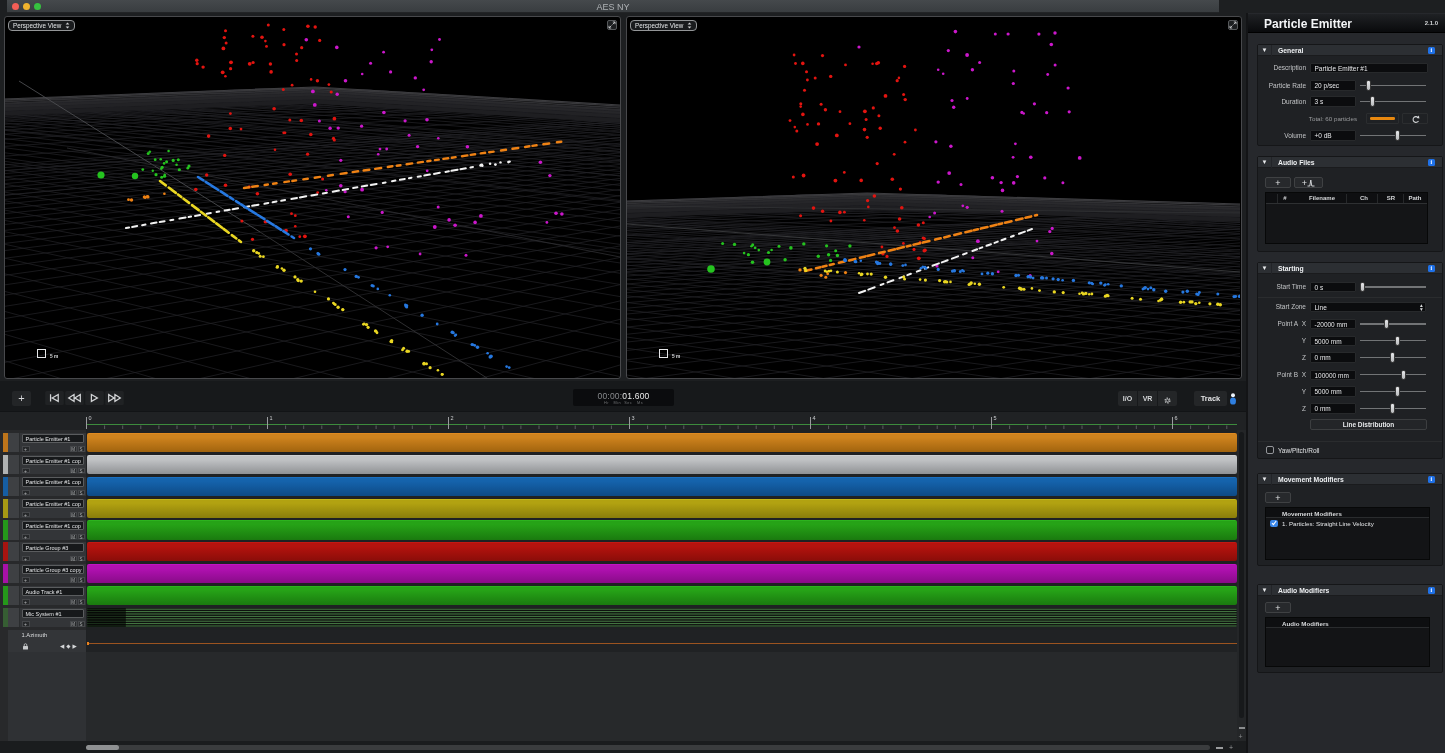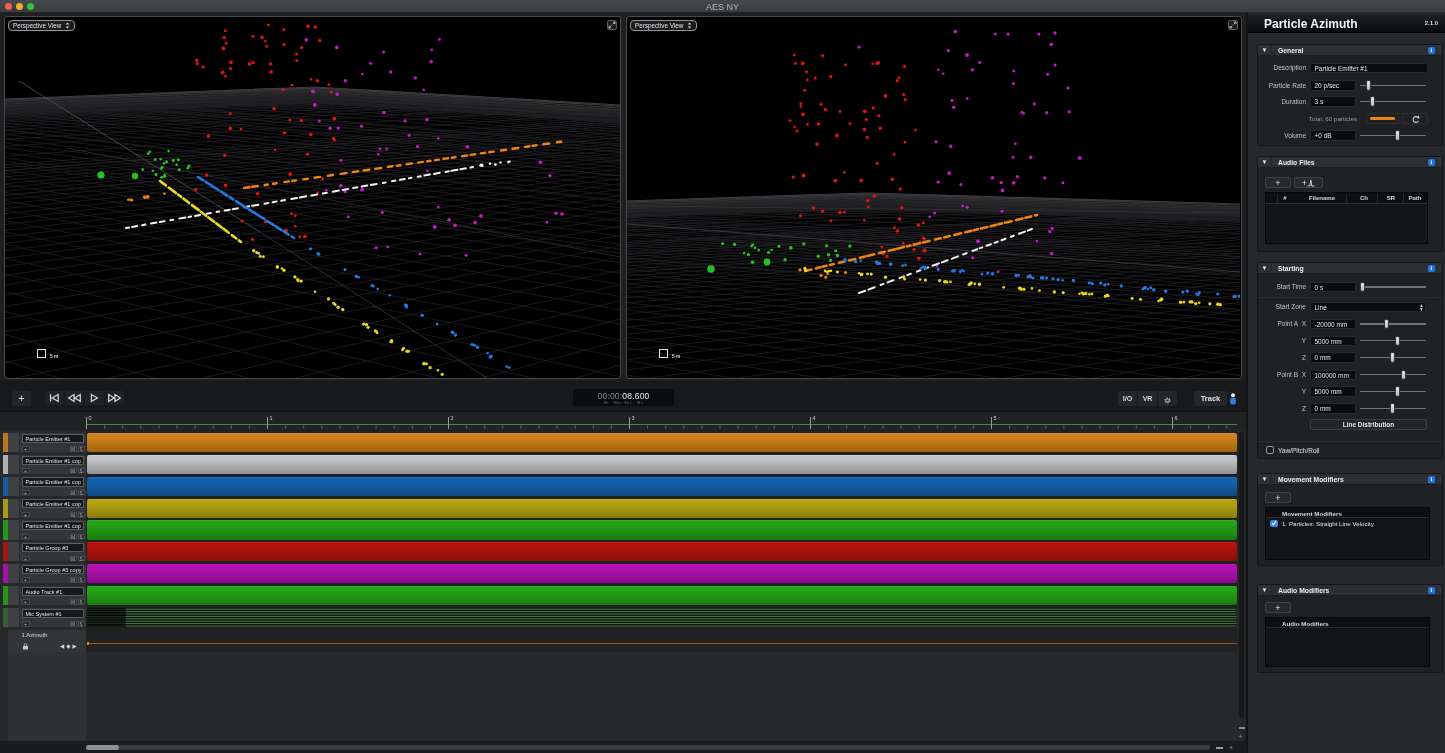--- a/index.html
+++ b/index.html
@@ -1,18 +1,18 @@
 <!DOCTYPE html>
 <html><head><meta charset="utf-8"><style>
 *{margin:0;padding:0;box-sizing:border-box;-webkit-font-smoothing:antialiased}
 html,body{width:1445px;height:753px;background:#1d1f21;font-family:"Liberation Sans",sans-serif;overflow:hidden}
 body{position:relative}
 .abs{position:absolute}
 </style></head><body>
-<div class="abs" style="left:0;top:0;width:1445px;height:13px;background:linear-gradient(#45494c,#393d40);border-bottom:1px solid #222426">
+<div class="abs" style="left:7px;top:0;width:1212px;height:13px;background:linear-gradient(#45494c,#393d40);border-bottom:1px solid #222426">
  <div class="abs" style="left:5px;top:2.8px;width:7.2px;height:7.2px;border-radius:50%;background:#f35e56"></div>
  <div class="abs" style="left:16px;top:2.8px;width:7.2px;height:7.2px;border-radius:50%;background:#f0b32d"></div>
  <div class="abs" style="left:27px;top:2.8px;width:7.2px;height:7.2px;border-radius:50%;background:#36c13f"></div>
  <div class="abs" style="left:0;top:1.5px;width:100%;text-align:center;font-size:9px;color:#aeb2b5">AES NY</div>
 </div>
 <div class="abs" style="left:4px;top:16px;width:617px;height:363px;background:#000;border:1px solid #48494c;border-radius:3px;overflow:hidden">
     <svg width="615" height="363" viewBox="0 0 615 363" style="position:absolute;left:0;top:0">
       <defs>
         <clipPath id="gcL">
           <path d="M0,81.5 L310,69.5 L615,87.5 L615,363 L0,363 Z"></path>
@@ -1067,21 +1067,21 @@
     </svg>
     <svg class="abs" style="left:85px;top:10px" width="19" height="14" viewBox="0 0 18 13.5">
       <rect x="0" y="0" width="18" height="13.5" rx="1.5" fill="#202224"></rect>
       <path d="M6 3.4 L11.8 6.7 L6 10 Z" stroke="#d2d4d6" stroke-width="1.2" fill="none"></path>
     </svg>
     <svg class="abs" style="left:105px;top:10px" width="19" height="14" viewBox="0 0 18 13.5">
       <rect x="0" y="0" width="18" height="13.5" rx="1.5" fill="#202224"></rect>
       <path d="M3.4 3.4 L8.6 6.7 L3.4 10 Z M9.4 3.4 L14.6 6.7 L9.4 10 Z" stroke="#d2d4d6" stroke-width="1.2" fill="none"></path>
     </svg>
     <div class="abs" style="left:573px;top:8px;width:101px;height:17px;background:#0b0c0e;border-radius:2px;text-align:center">
-<div style="font-size:8.5px;color:#87898c;margin-top:2px;letter-spacing:0.2px">00:00:<span style="color:#eceded">08</span><span style="color:#eceded">.600</span></div>
+<div style="font-size:8.5px;color:#87898c;margin-top:2px;letter-spacing:0.2px">00:00:<span style="color:#eceded">01</span><span style="color:#eceded">.600</span></div>
 <div style="font-size:3.8px;color:#707274;margin-top:-0.5px;letter-spacing:0.5px">Hr&nbsp;&nbsp;&nbsp;Min&nbsp;&nbsp;Sec&nbsp;&nbsp;&nbsp;Ms</div>
 </div>
     <div class="abs" style="left:1118px;top:10px;width:19px;height:15px;background:#242628;border-radius:2px 0 0 2px;color:#d4d6d8;font-size:7px;font-weight:bold;text-align:center;line-height:15px">I/O</div>
     <div class="abs" style="left:1138px;top:10px;width:19px;height:15px;background:#242628;color:#d4d6d8;font-size:7px;font-weight:bold;text-align:center;line-height:15px">VR</div>
     <div class="abs" style="left:1158px;top:10px;width:19px;height:15px;background:#242628;border-radius:0 2px 2px 0"><svg width="9" height="9" viewBox="0 0 10 10" style="margin:3px 0 0 5px">
         <circle cx="5" cy="5" r="2.6" fill="none" stroke="#b8babc" stroke-width="1.6" stroke-dasharray="1.4 1.1"></circle>
         <circle cx="5" cy="5" r="1.4" fill="none" stroke="#b8babc" stroke-width="0.9"></circle>
       </svg></div>
     <div class="abs" style="left:1194px;top:10px;width:33px;height:15px;background:#242628;border-radius:2px;color:#e2e3e5;font-size:7.5px;font-weight:bold;text-align:center;line-height:15px">Track</div>
     <svg class="abs" style="left:1228px;top:11px" width="10" height="14" viewBox="0 0 10 14">
@@ -1267,21 +1267,21 @@
     <div class="abs" style="left:1238.5px;top:303px;color:#8a8c8e;font-size:7px;line-height:7px">+</div>
   </div>
 <div class="abs" style="left:0;top:741px;width:1246px;height:12px;background:#1a1c1e">
     <div class="abs" style="left:86px;top:3.5px;width:1124px;height:5.5px;background:#3a3c3e;border-radius:2.5px"></div>
     <div class="abs" style="left:86px;top:3.5px;width:33px;height:5.5px;background:#8e9092;border-radius:2.5px"></div>
     <div class="abs" style="left:1216px;top:6px;width:7px;height:1.5px;background:#9a9c9e"></div>
     <div class="abs" style="left:1229px;top:3px;color:#9a9c9e;font-size:7px;line-height:7px">+</div>
   </div>
 <div class="abs" style="left:1248px;top:13px;width:197px;height:740px;background:#26282c">
     <div class="abs" style="left:0;top:1px;width:197px;height:18.5px;background:linear-gradient(#1f2124,#090a0c);border-bottom:1px solid #000">
-      <div class="abs" style="left:16px;top:2.5px;font-size:12px;font-weight:bold;color:#f4f5f7">Particle Azimuth</div>
+      <div class="abs" style="left:16px;top:2.5px;font-size:12px;font-weight:bold;color:#f4f5f7">Particle Emitter</div>
       <div class="abs" style="right:7px;top:6px;font-size:6px;font-weight:bold;color:#d2d4d6">2.1.0</div>
     </div>
     <div class="abs" style="left:9px;top:31.0px;width:186px;height:102.0px;background:#1f2124;border:1px solid #151618;border-radius:2px">
       <div style="height:10.5px;background:#2c2f33;border-bottom:1px solid #1a1b1d;position:relative">
         <div class="abs" style="left:0;top:0;width:14px;height:10.5px;border-right:1px solid #222428;color:#e8eaec;font-size:6px;text-align:center;line-height:10.5px">▼</div>
         <div class="abs" style="left:20px;top:1.5px;font-size:6.8px;font-weight:bold;color:#eef0f2">General</div>
         <div class="abs" style="right:7px;top:1.5px;width:7.5px;height:7.5px;background:#1f71e8;border-radius:1.5px;color:#fff;font-size:5.8px;font-weight:bold;text-align:center;line-height:7.5px;font-family:'Liberation Serif',serif">i</div>
       </div>
     </div>
     <div class="abs" style="left:-22.0px;top:50.9px;width:80px;text-align:right;font-size:6.5px;color:#c3c5c7;white-space:nowrap">Description</div>

